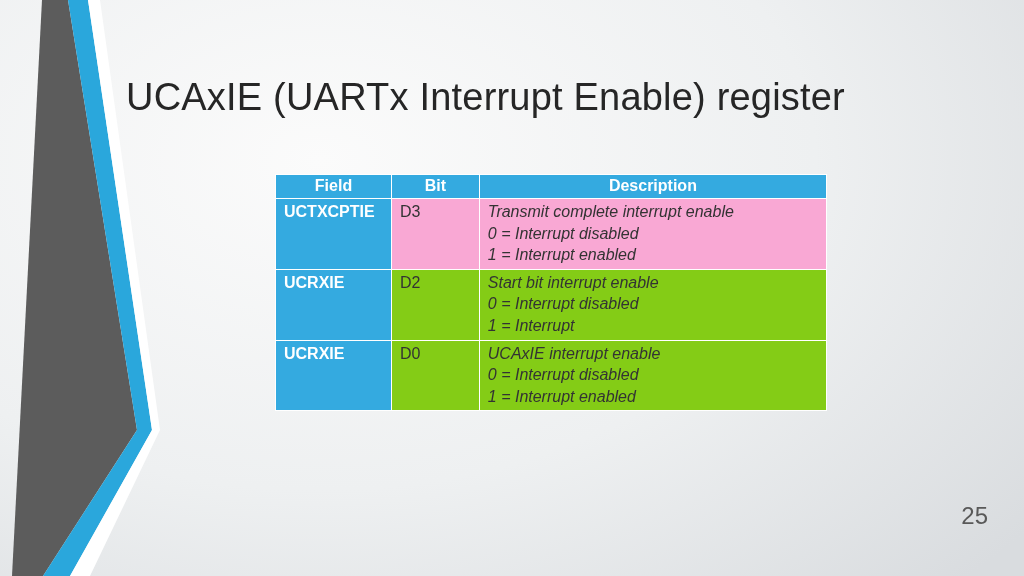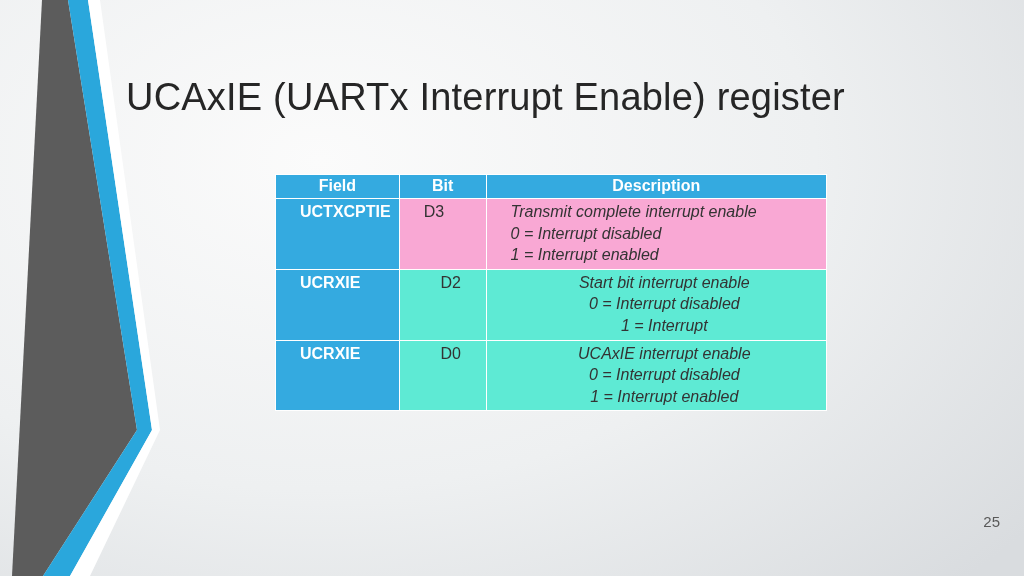--- a/index.html
+++ b/index.html
@@ -34,42 +34,42 @@
     background: #34aae0;
     color: #fff;
     text-align: center;
     font-weight: 600;
     padding: 2px 8px 3px 8px;
     border: 1px solid #ffffff;
     font-size: 16px;
   }
   .tbl td {
     border: 1px solid #ffffff;
-    padding: 2px 8px 3px 24px;
+    padding: 2px 8px 3px 8px;
     vertical-align: top;
     line-height: 1.35;
     margin-top: 24px;
   }
   .tbl .fieldcell {
     background: #34aae0;
     color: #fff;
     font-weight: 600;
     width: 116px;
     vertical-align: top;
   }
   .tbl .bitcell { width: 88px; }
   .tbl .desccell { width: 348px; font-style: italic; }
   .row-a .bitcell, .row-a .desccell { background: #f9a8d4; }
-  .row-b .bitcell, .row-b .desccell { background: #5eead4; text-align: center; }
+  .row-b .bitcell, .row-b .desccell { background: #84cc16; }
   .descline { display: block; }
   .pagenum {
     position: absolute;
-    right: 24px;
+    right: 36px;
     bottom: 46px;
-    font-size: 15px;
+    font-size: 24px;
     color: #595959;
     font-weight: 300;
   }
 </style>
 </head>
 <body>
 
 <svg class="stripe" viewBox="0 0 1024 576" preserveAspectRatio="none">
   <polygon fill="#5c5c5c" points="42,0 68,0 137,430 43,576 12,576"></polygon>
   <polygon fill="#2aa7dc" points="68,0 88,0 152,430 70,576 43,576 137,430"></polygon>

